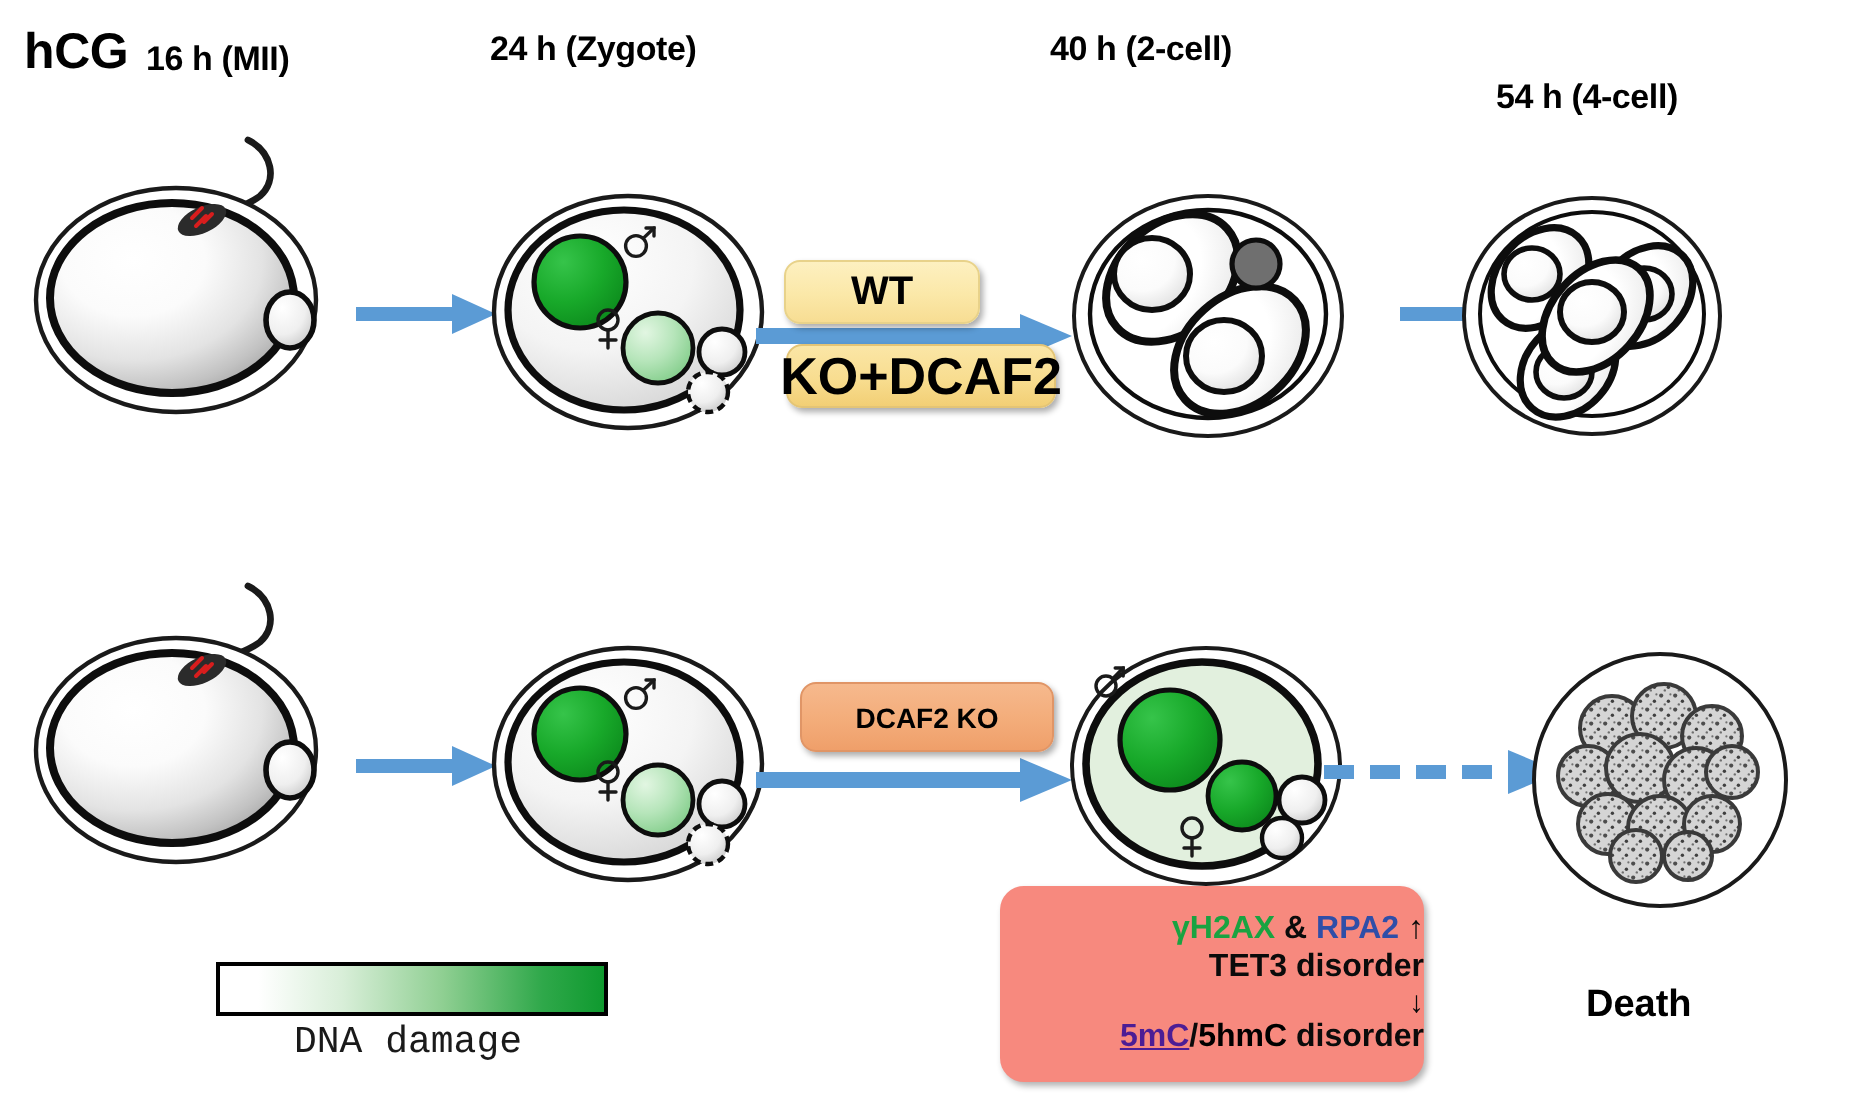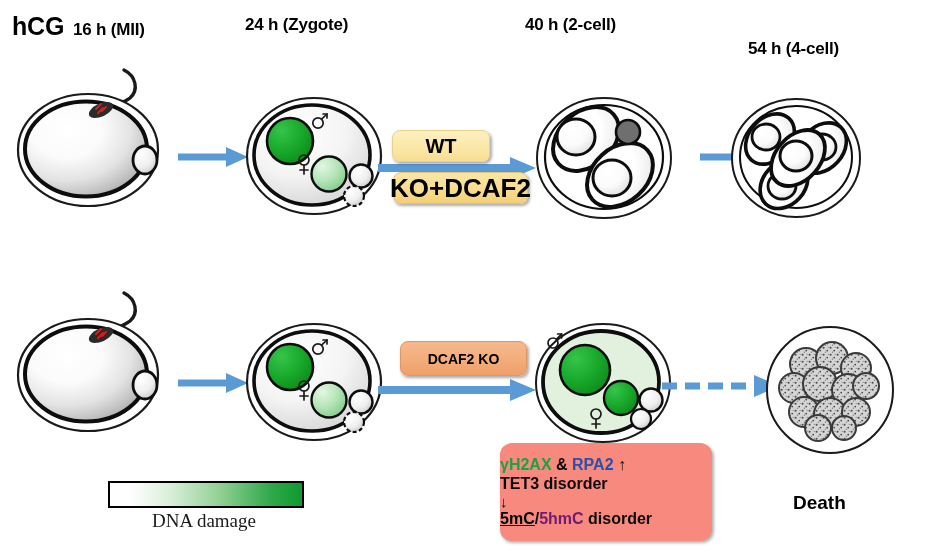--- a/index.html
+++ b/index.html
@@ -51,41 +51,41 @@
     left:400px;top:341px;width:125px;height:33px;font-size:14px;
     background:linear-gradient(180deg,#f6b98d 0%,#f3ab78 60%,#ef9f6a 100%);
     border:1px solid #e09566;
   }
 
   
   .redbox{
     position:absolute;left:500px;top:443px;width:212px;height:98px;
     background:#f7897e;border-radius:12px;
     box-shadow:1.5px 2px 3px rgba(0,0,0,0.30);
-    display:flex;flex-direction:column;align-items:flex-start;justify-content:center;
+    display:flex;flex-direction:column;align-items:flex-end;justify-content:center;
     gap:1px;
   }
   .redbox .ln{
     font-weight:bold;font-size:16px;color:#0b0b0b;white-space:nowrap;line-height:1.12;
   }
   .redbox .ln-arrow{font-size:15px;font-weight:bold;line-height:1;}
   .c-green{color:#19a341;}
   .c-blue{color:#2f4ea8;}
-  .c-5mc{color:#000000;text-decoration:underline;}
-  .c-5hmc{color:#701a75;}
+  .c-5mc{color:#4c1d95;text-decoration:underline;}
+  .c-5hmc{color:#000000;}
 
   
   .legend{position:absolute;left:108px;top:481px;}
   .legend-bar{
     width:192px;height:23px;border:2px solid #000;
     background:linear-gradient(90deg,#ffffff 0%,#ffffff 10%,#d8eed8 32%,#8fcf92 58%,#2fa84a 84%,#0f9a2f 100%);
   }
   .legend-text{
     margin-top:2px;text-align:center;font-size:19px;color:#1a1a1a;
-    font-family:Liberation Serif, serif;width:192px;
+    font-family:Liberation Mono, monospace;width:192px;
   }
 
   
   .death-label{
     position:absolute;left:793px;top:492px;font-size:19px;font-weight:bold;color:#000;
   }
 </style>
 </head>
 <body>
 

